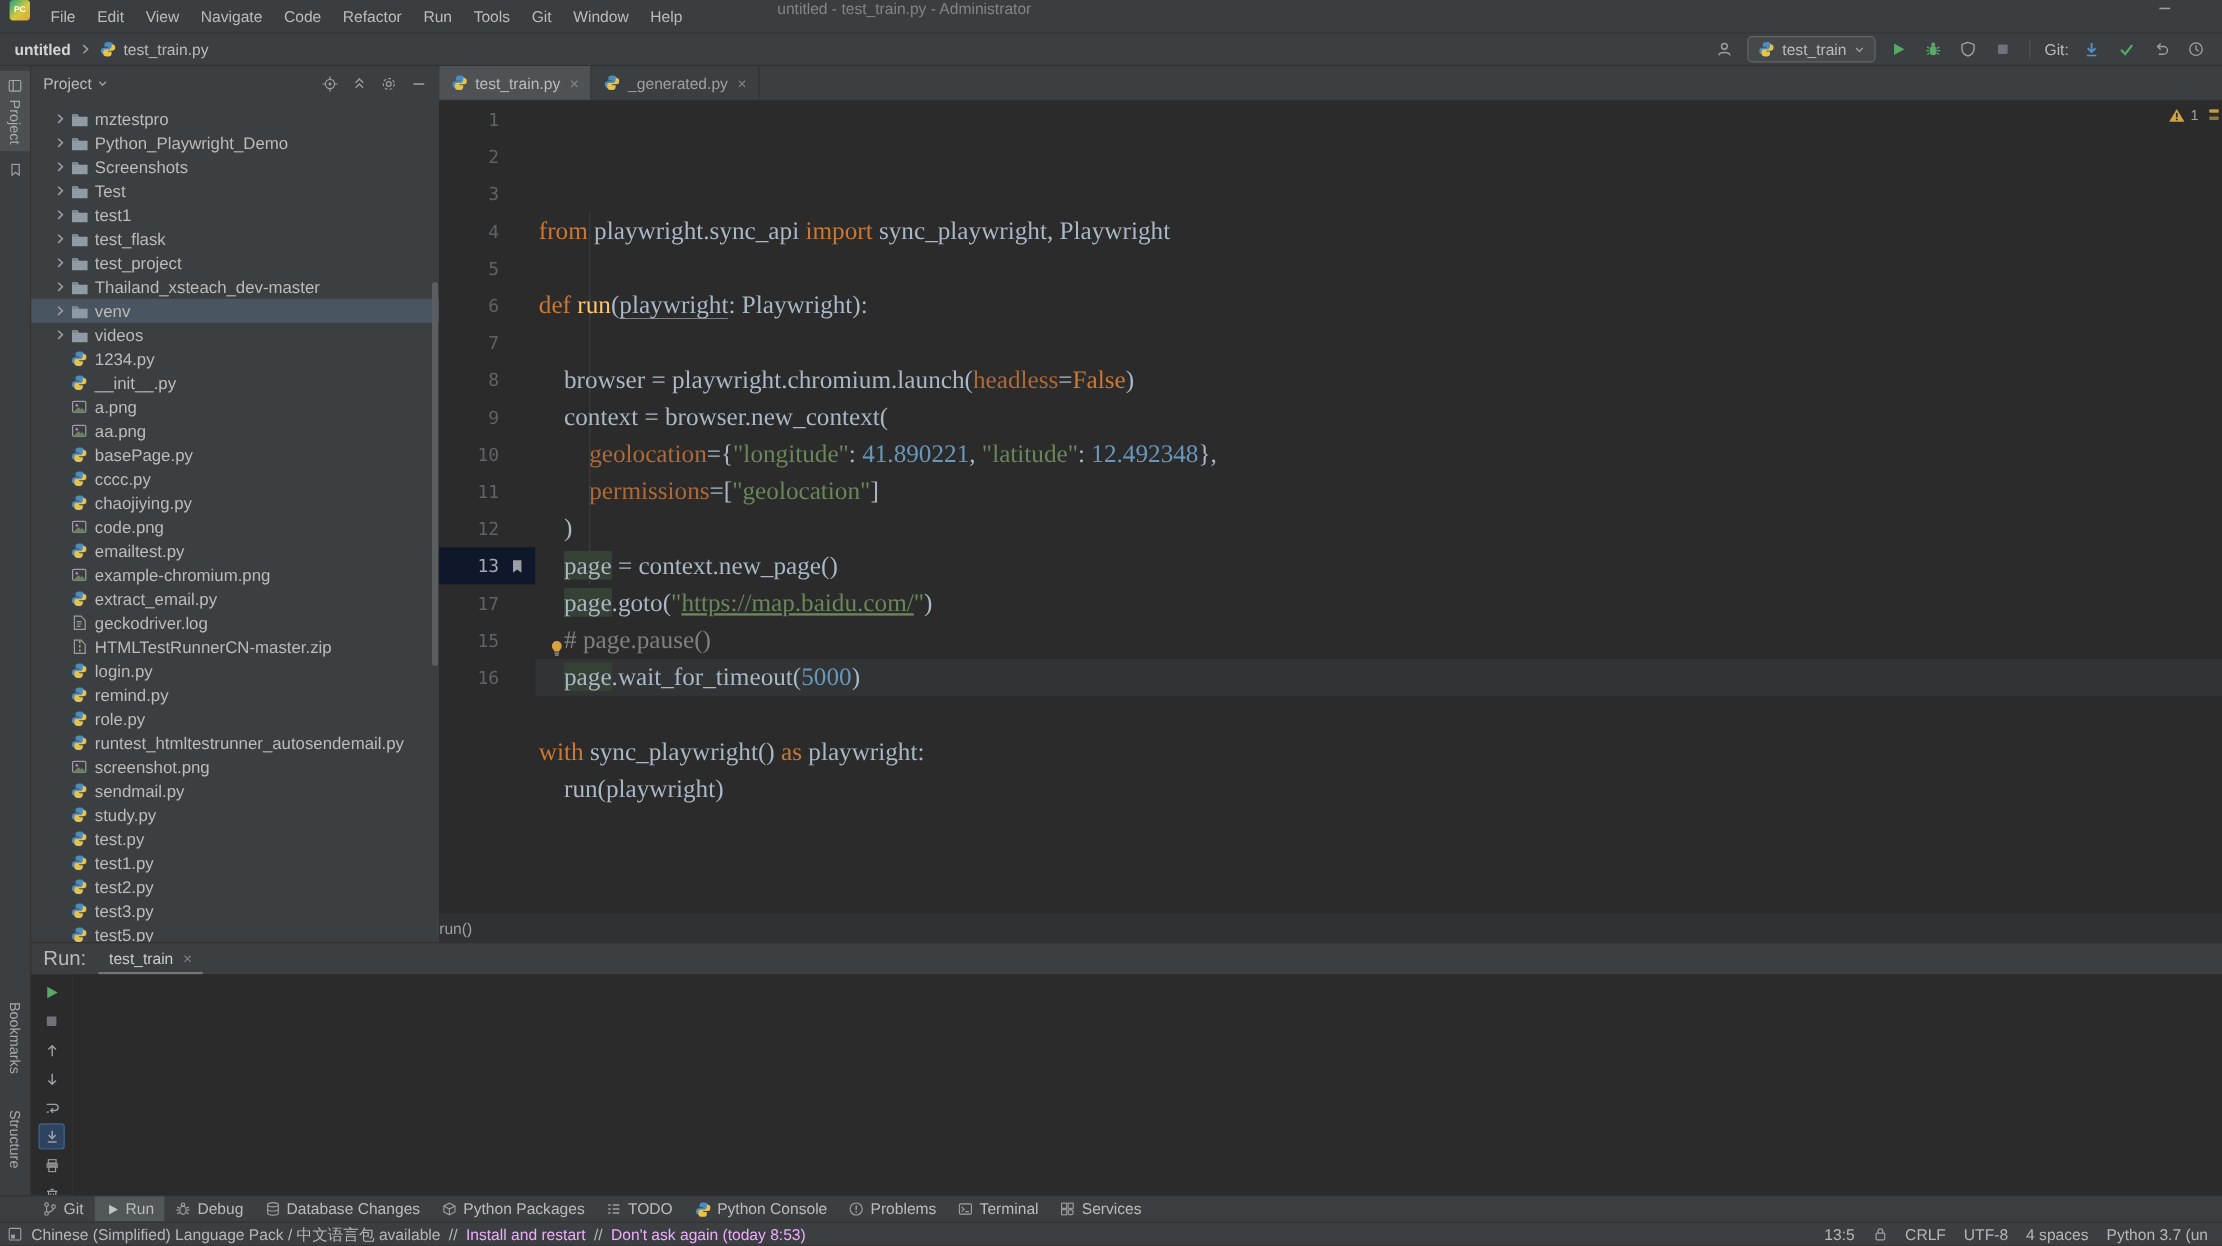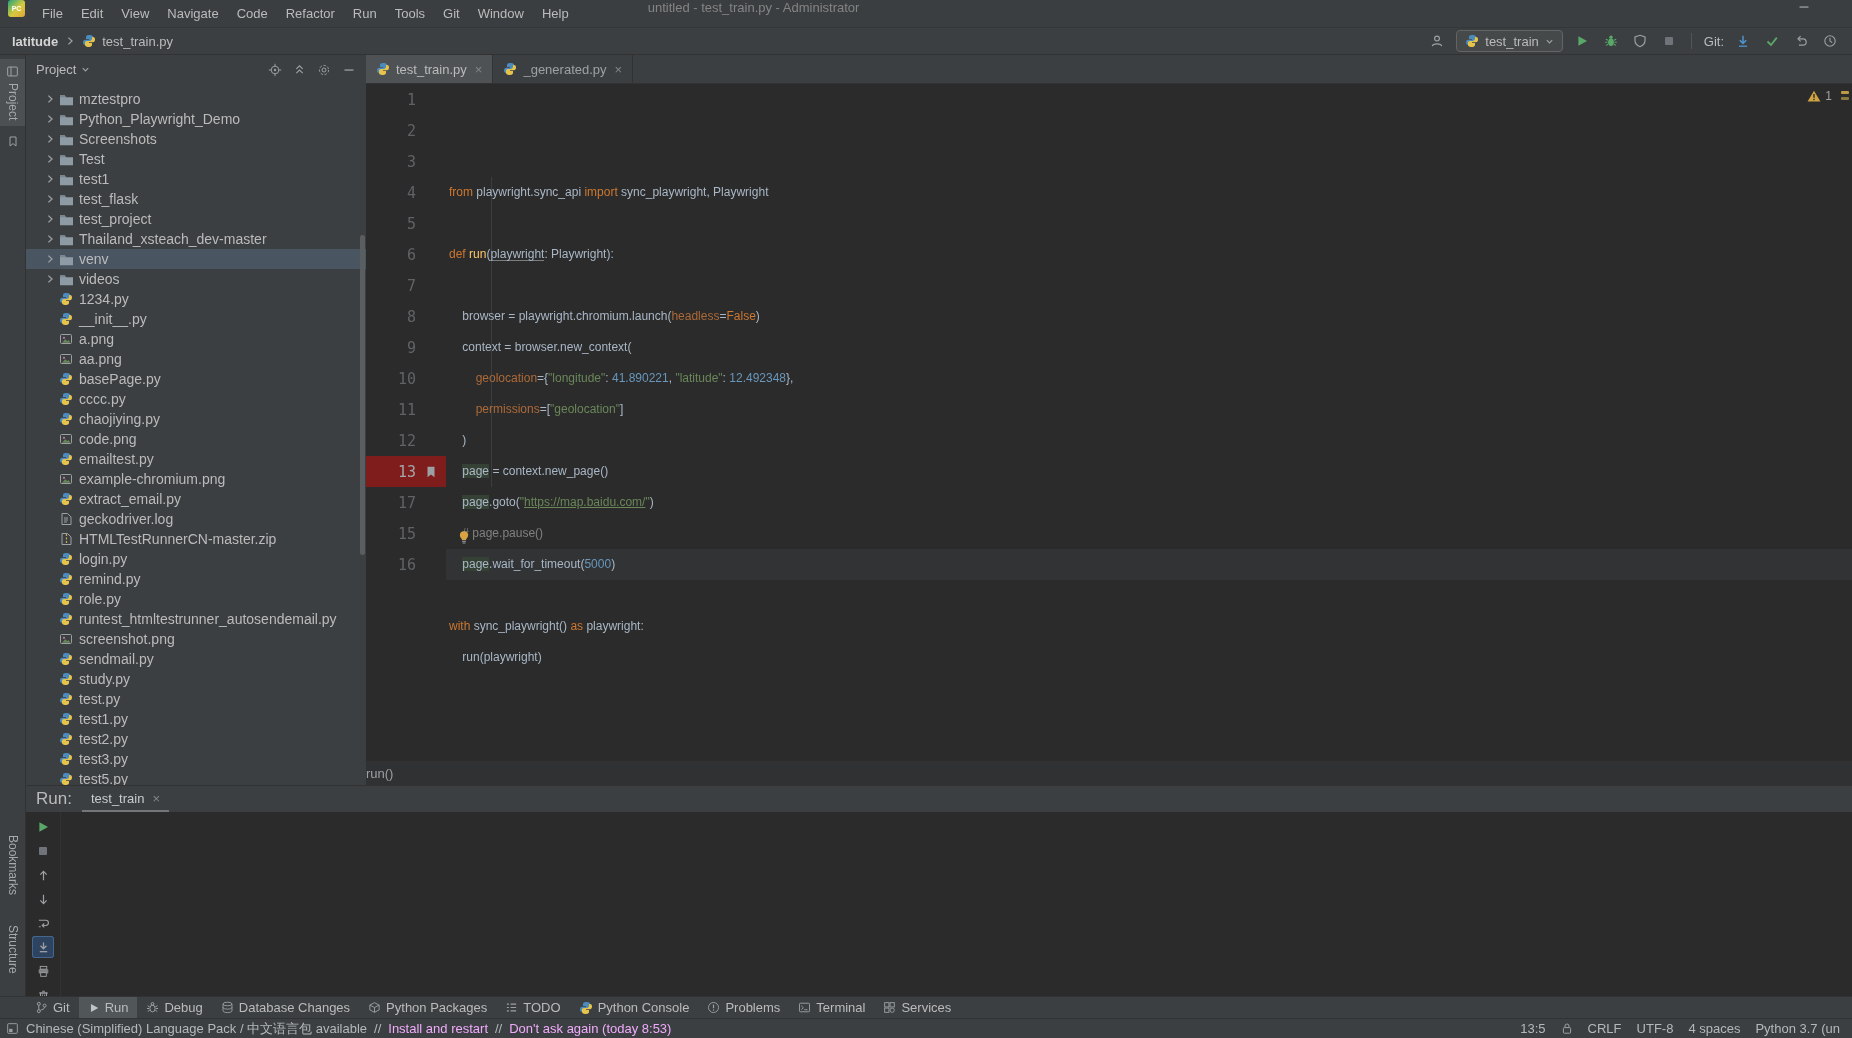--- a/index.html
+++ b/index.html
@@ -57,23 +57,23 @@
   .tabbar{height:29px;flex:none;background:#3c3f41;display:flex;border-bottom:1px solid #323232;}
   .tab{display:flex;align-items:center;gap:6px;padding:0 10px;font-size:13px;color:#9ea1a3;border-right:1px solid #323232;}
   .tab.active{background:#4E5254;color:#bbbbbb;}
   .tclose{color:#84878a;font-size:13px;margin-left:2px;}
 
   .editor{flex:1;display:flex;position:relative;min-height:0;background:#2b2b2b;}
   .gutter{width:80px;flex:none;font-family:"DejaVu Sans Mono",monospace;font-size:15px;color:#606366;}
   .gl{height:31px;display:flex;align-items:center;}
   .gl .gnum{flex:1;text-align:right;}
   .gl .gicon{width:30px;flex:none;display:flex;align-items:center;justify-content:center;}
-  .gl.caret{background:#7f1d1d;}
+  .gl.caret{background:#0f172a;}
   .gl.caret .gnum{color:#a4a7a9;}
-  .code{flex:1;position:relative;font-family:Liberation Sans, sans-serif;font-size:12px;line-height:31px;color:#a9b7c6;white-space:pre;overflow:hidden;}
+  .code{flex:1;position:relative;font-family:Liberation Serif, serif;font-size:21px;line-height:31px;color:#a9b7c6;white-space:pre;overflow:hidden;}
   .cl{height:31px;position:relative;padding-left:3px;}
   .cl.caret{background:#313335;}
   .bulb{position:absolute;left:11px;top:8px;}
   .indent-guide{position:absolute;left:45px;top:93px;width:1px;height:310px;background:#3b3e40;}
   .tk-kw{color:#cc7832;}
   .tk-df{color:#a9b7c6;}
   .tk-fn{color:#ffc66b;}
   .tk-str{color:#6a8759;}
   .tk-num{color:#6897bb;}
   .tk-com{color:#808080;}
@@ -135,21 +135,21 @@
         <span class="i">
           <svg width="14" height="14" viewBox="0 0 14 14">
             <rect x="2.5" y="6.4" width="9" height="1.3" fill="#9DA0A3"></rect>
           </svg>
         </span>
       </span>
   </div>
 
   <div class="navbar">
     <div class="crumbs-left">
-      <span class="crumb-project">latitude</span>
+      <span class="crumb-project">untitled</span>
       <span class="i">
           <svg width="12" height="12" viewBox="0 0 12 12">
             <path d="M4.4 2.6 8 6 4.4 9.4" fill="none" stroke="#9DA0A3" stroke-width="1.3"></path>
           </svg>
         </span>
       <span class="i">
           <svg width="14" height="14" viewBox="0 0 14 14">
             <path d="M6.8 1C4.9 1 4 1.9 4 3.2V5h3v.8H3.1C1.8 5.8 1 6.9 1 8.6 1 10.3 1.9 11 3 11h1V9.2C4 8 5 7 6.2 7h3C10.2 7 11 6.2 11 5.2V3.2C11 1.9 9.8 1 8 1z" fill="#4B8BBE"></path>
             <path d="M7.2 13c1.9 0 2.8-.9 2.8-2.2V9H7v-.8h3.9c1.3 0 2.1-1.1 2.1-2.8 0-1.7-.9-2.4-2-2.4h-1v1.8C10 6 9 7 7.8 7h-3C3.8 7 3 7.8 3 8.8v2C3 12.1 4.2 13 6 13z" fill="#E6C44C"></path>
           </svg>

